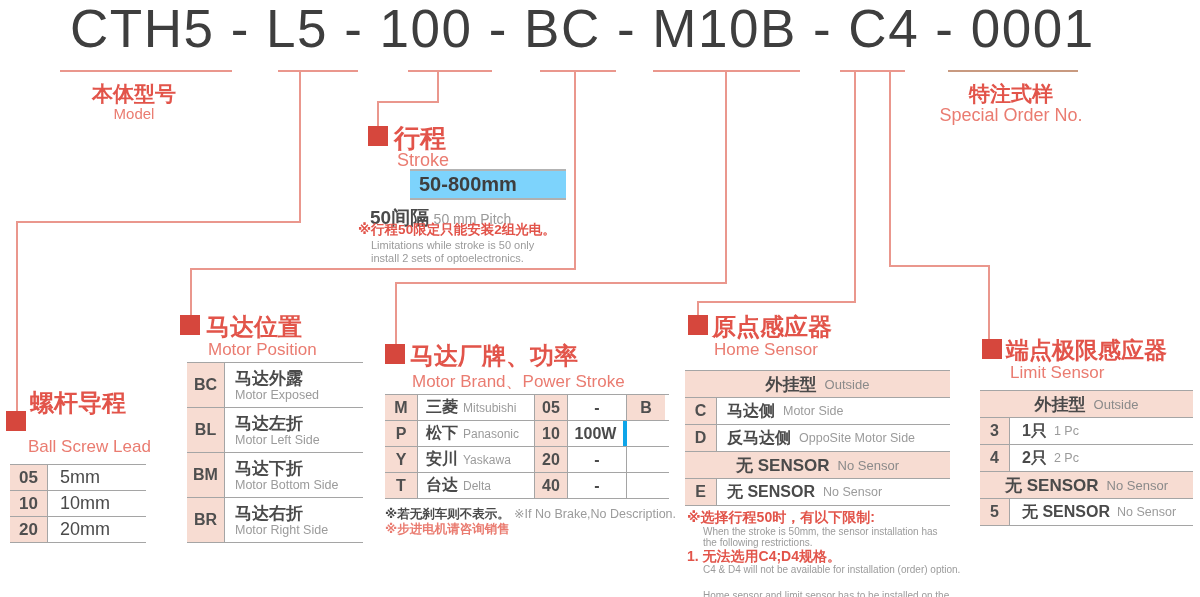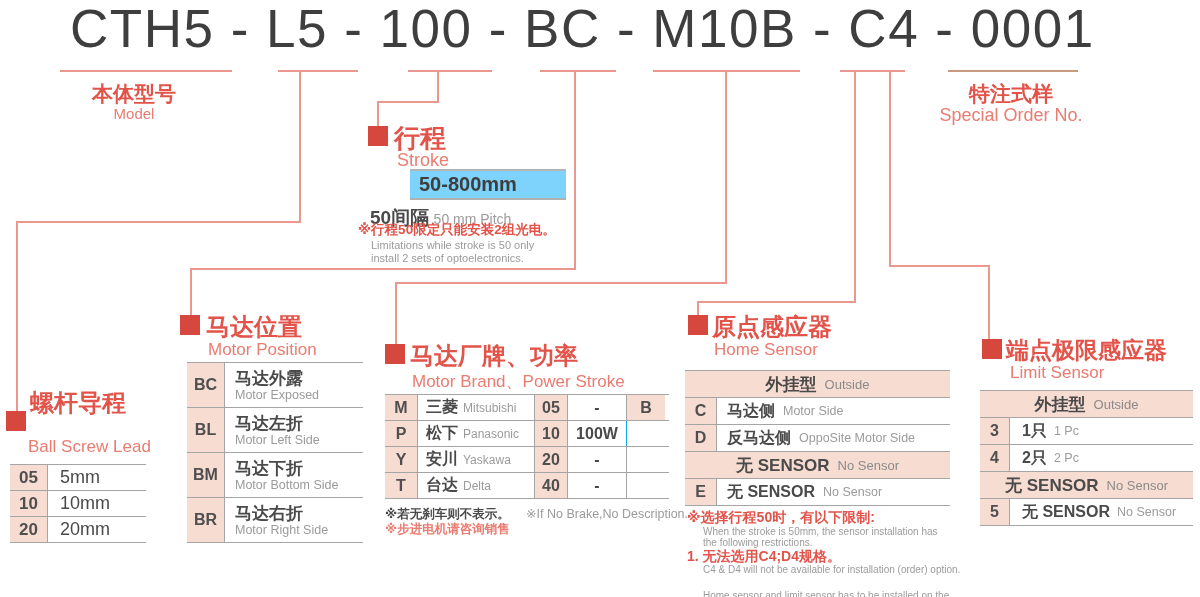--- a/index.html
+++ b/index.html
@@ -166,21 +166,21 @@
       <div class="desccell" style="width:59px;justify-content:center;font-size:16px;font-weight:bold;border-right:1px solid #a5a5a5;">-</div>
       <div class="codecell" style="width:38px;font-size:16px;border-right:none;border-left:none;">B</div>
     </div>
     <div class="trow" style="height:26px;">
       <div class="codecell" style="width:33px;font-size:16px;">P</div>
       <div class="desccell" style="width:117px;padding-left:8px;border-right:1px solid #a5a5a5;gap:5px;">
         <span class="zh-txt" style="font-size:16px;">松下</span>
         <span class="en-txt" style="font-size:12px;">Panasonic</span>
       </div>
       <div class="codecell" style="width:33px;font-size:16px;">10</div>
-      <div class="desccell" style="width:59px;justify-content:center;font-size:16px;font-weight:bold;border-right:1px solid #0ea5e9;">100W</div>
+      <div class="desccell" style="width:59px;justify-content:center;font-size:16px;font-weight:bold;border-right:4px solid #0ea5e9;">100W</div>
       <div class="desccell" style="width:38px;"></div>
     </div>
     <div class="trow" style="height:26px;">
       <div class="codecell" style="width:33px;font-size:16px;">Y</div>
       <div class="desccell" style="width:117px;padding-left:8px;border-right:1px solid #a5a5a5;gap:5px;">
         <span class="zh-txt" style="font-size:16px;">安川</span>
         <span class="en-txt" style="font-size:12px;">Yaskawa</span>
       </div>
       <div class="codecell" style="width:33px;font-size:16px;">20</div>
       <div class="desccell" style="width:59px;justify-content:center;font-size:16px;font-weight:bold;border-right:1px solid #a5a5a5;">-</div>
@@ -192,21 +192,21 @@
         <span class="zh-txt" style="font-size:16px;">台达</span>
         <span class="en-txt" style="font-size:12px;">Delta</span>
       </div>
       <div class="codecell" style="width:33px;font-size:16px;">40</div>
       <div class="desccell" style="width:59px;justify-content:center;font-size:16px;font-weight:bold;border-right:1px solid #a5a5a5;">-</div>
       <div class="desccell" style="width:38px;"></div>
     </div>
   </div>
   <div class="abs" style="left:385px;top:504px;white-space:nowrap;">
     <span class="zh-txt" style="font-size:12.5px;">※若无刹车则不表示。</span>
-    <span class="en-txt" style="font-size:12.5px;margin-left:12px;">※If No Brake,No Description.</span>
+    <span class="en-txt" style="font-size:12.5px;">※If No Brake,No Description.</span>
   </div>
   <div class="abs note-red" style="left:385px;top:521px;font-size:12.5px;color:#ea7c71;">※步进电机请咨询销售</div>
 
   <div class="sq" style="left:688px;top:315px;"></div>
   <div class="abs h-zh" style="left:712px;top:311px;font-size:24px;">原点感应器</div>
   <div class="abs h-en" style="left:714px;top:340px;font-size:17px;">Home Sensor</div>
   <div class="tbl" style="left:685px;top:370px;width:265px;">
     <div class="hdr-row" style="height:27px;gap:8px;">
       <span class="zh-txt" style="font-size:17px;">外挂型</span>
       <span class="en-txt" style="font-size:13px;color:#8a8a8a;">Outside</span>

